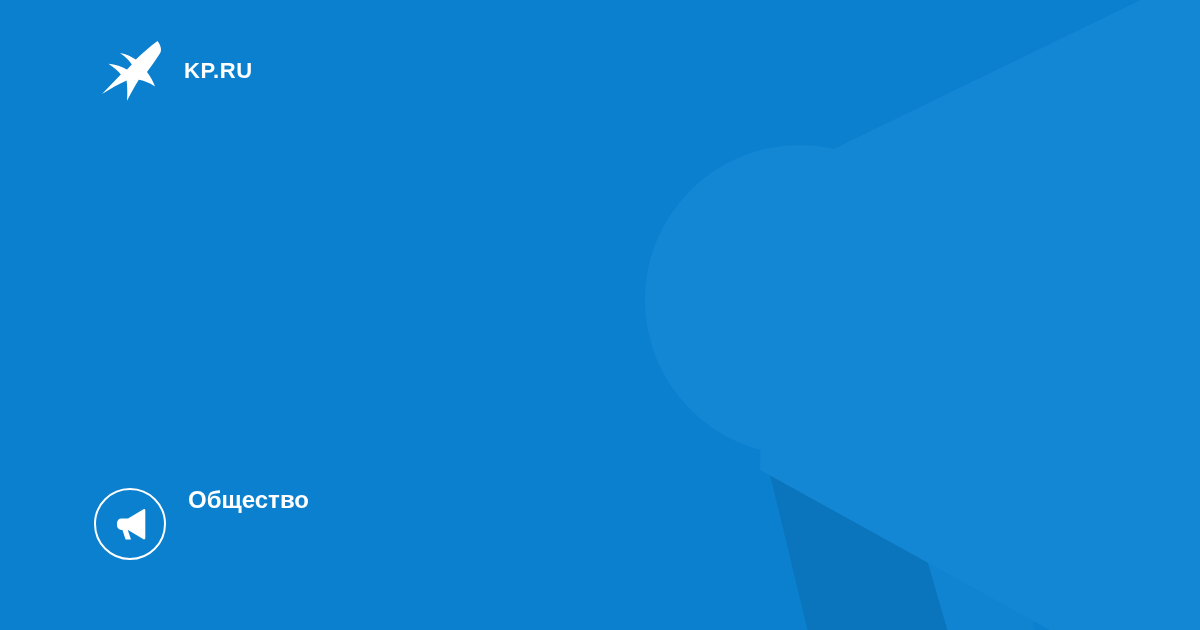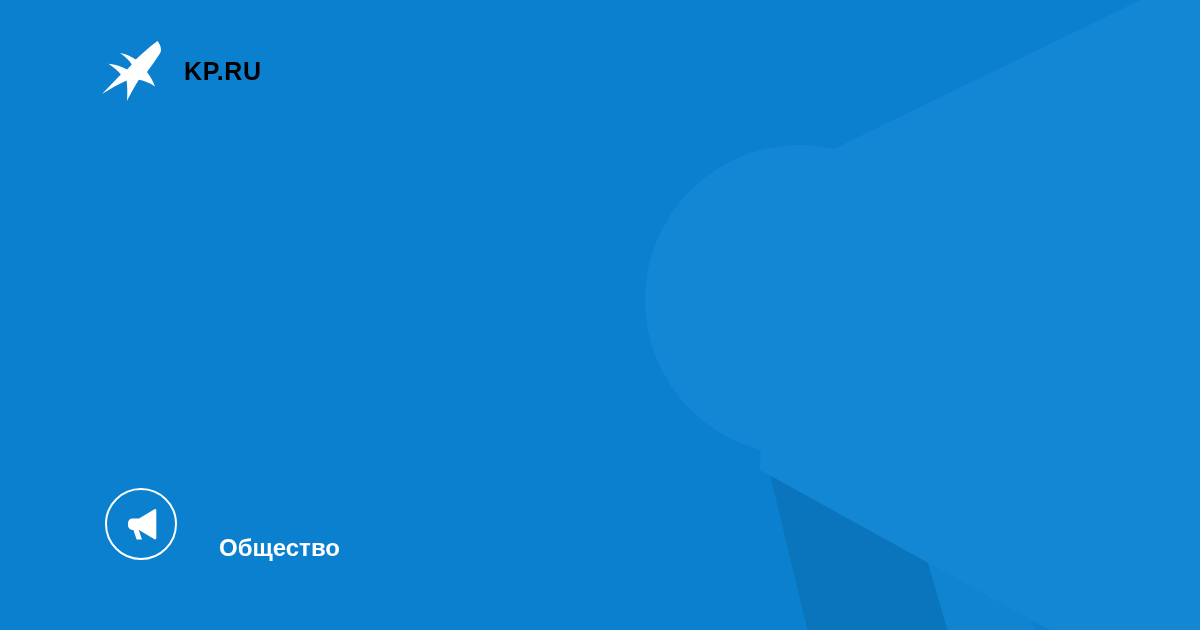--- a/index.html
+++ b/index.html
@@ -31,22 +31,22 @@
     position: absolute;
     left: 98px;
     top: 38px;
     display: flex;
     align-items: center;
     gap: 22px;
     z-index: 3;
   }
   .brand-mark { width: 64px; height: 66px; display: block; }
   .brand-name {
-    color: #000000;
-    font-size: 25px;
+    color: #ffffff;
+    font-size: 22px;
     font-weight: 700;
     letter-spacing: 0.6px;
     line-height: 1;
     white-space: nowrap;
   }
 
   
   .headline {
     position: absolute;
     left: 90px;
@@ -58,25 +58,25 @@
     font-weight: 700;
     line-height: 57px;
     letter-spacing: 0.1px;
     text-shadow: 0 1px 2px rgba(0,0,0,0.12);
   }
   .headline .hl-line { display: block; white-space: nowrap; }
 
   
   .category {
     position: absolute;
-    left: 105px;
+    left: 94px;
     top: 488px;
     display: flex;
-    align-items: flex-end;
-    gap: 42px;
+    align-items: flex-start;
+    gap: 22px;
     z-index: 3;
   }
   .cat-circle {
     width: 72px;
     height: 72px;
     border-radius: 50%;
     border: 2px solid #ffffff;
     display: flex;
     align-items: center;
     justify-content: center;

